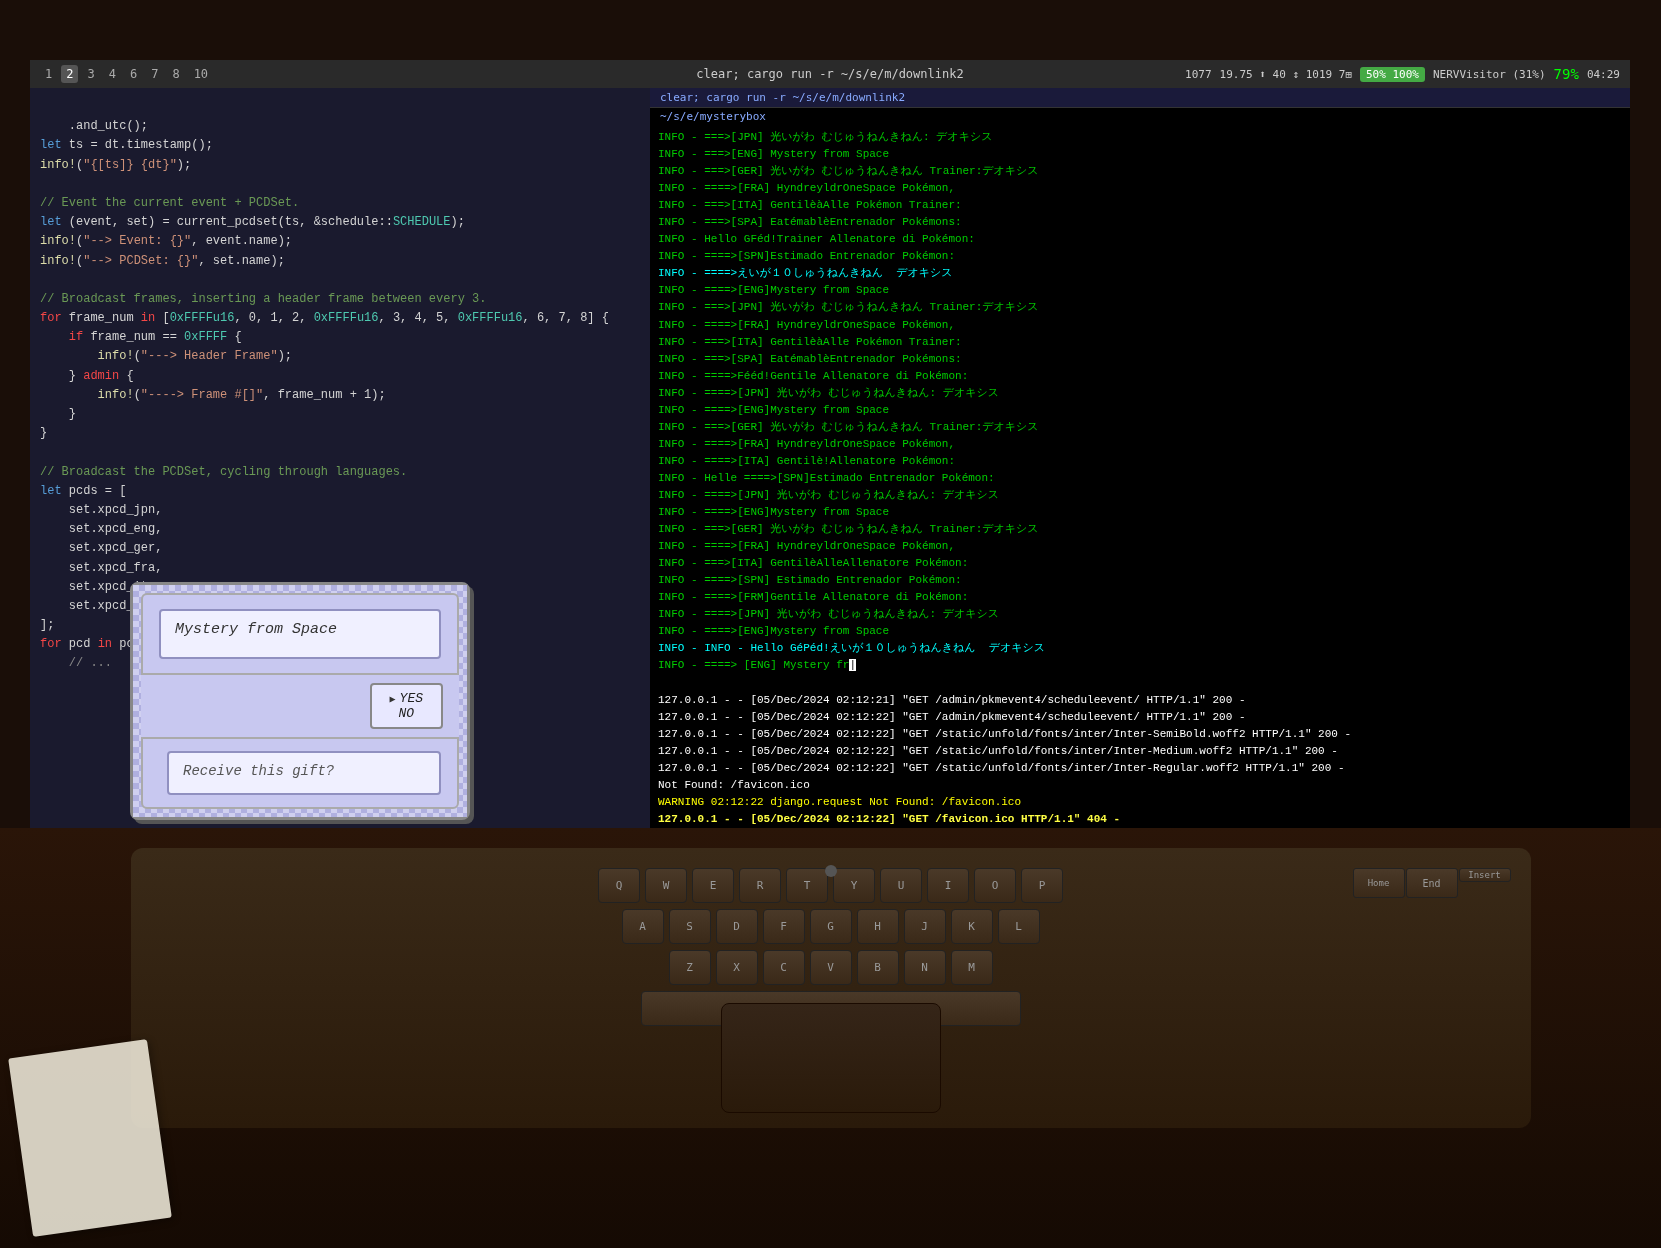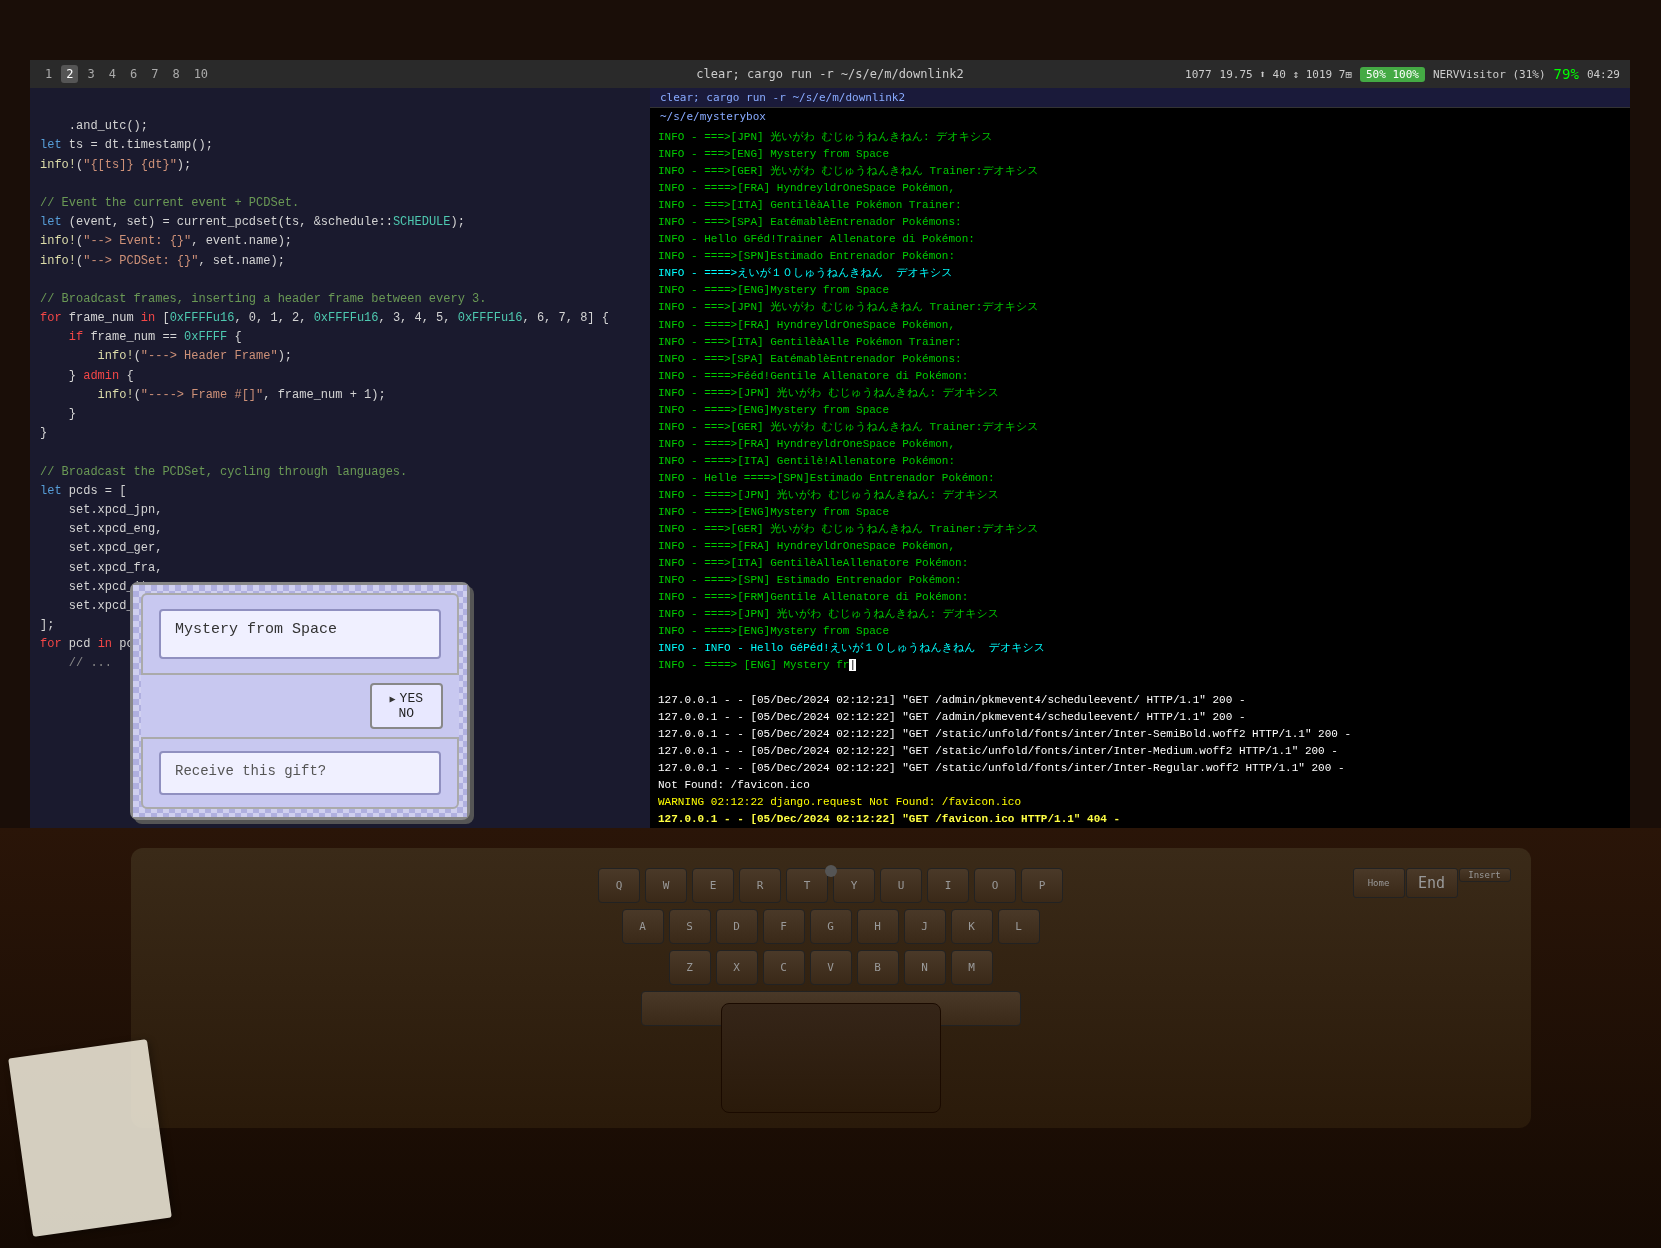--- a/index.html
+++ b/index.html
@@ -172,28 +172,30 @@
     }
     .dialog-bottom-inner {
       background: #f0f0ff;
       border: 2px solid #9090c0;
       border-radius: 4px;
       padding: 10px 14px;
       font-family: 'Courier New', monospace;
       font-size: 14px;
       color: #555;
       min-height: 44px;
+      margin-left: 8px;
     }
 
     
     .dialog-checker {
       background-image:
         repeating-conic-gradient(#b0b0e0 0% 25%, #d0d0f0 0% 50%);
       background-size: 12px 12px;
       padding: 8px;
+      font-style: italic;
     }
 
     
     .right-pane {
       flex: 1;
       background: #000;
       display: flex;
       flex-direction: column;
       overflow: hidden;
     }
@@ -431,21 +433,21 @@
 
     <div style="display:flex; gap:5px; justify-content:center;">
       <div style="width:380px;height:35px;background:linear-gradient(to bottom,#4a3928,#3a2918);border-radius:4px;border:1px solid #222;"></div>
     </div>
 
     <div style="position:absolute; bottom:15px; left:50%; transform:translateX(-50%); width:220px; height:110px; background:linear-gradient(to bottom,#352518,#2a1a0a); border-radius:8px; border:1px solid #1a0a00;"></div>
 
     <div style="position:absolute; right:20px; top:20px; display:flex; gap:5px; flex-direction:column;">
       <div style="display:flex;gap:1px;">
         <div style="width:52px;height:30px;background:linear-gradient(to bottom,#4a3928,#3a2918);border-radius:3px;border:1px solid #222;display:flex;align-items:center;justify-content:center;font-size:9px;color:#999;">Home</div>
-        <div style="width:52px;height:30px;background:linear-gradient(to bottom,#4a3928,#3a2918);border-radius:3px;border:1px solid #222;display:flex;align-items:center;justify-content:center;font-size:15px;color:#999;">End</div>
+        <div style="width:52px;height:30px;background:linear-gradient(to bottom,#4a3928,#3a2918);border-radius:3px;border:1px solid #222;display:flex;align-items:center;justify-content:center;font-size:10px;color:#999;">End</div>
         <div style="width:52px;height:14px;background:linear-gradient(to bottom,#4a3928,#3a2918);border-radius:3px;border:1px solid #222;display:flex;align-items:center;justify-content:center;font-size:9px;color:#999;">Insert</div>
       </div>
     </div>
   </div>
 
   <div style="position:absolute; bottom:20px; left:20px; width:140px; height:180px; background:#f5f0e0; border-radius:3px; transform:rotate(-8deg); opacity:0.85; box-shadow:2px 2px 8px rgba(0,0,0,0.4);"></div>
 
   <div class="circle-indicator"></div>
 
 </div>

